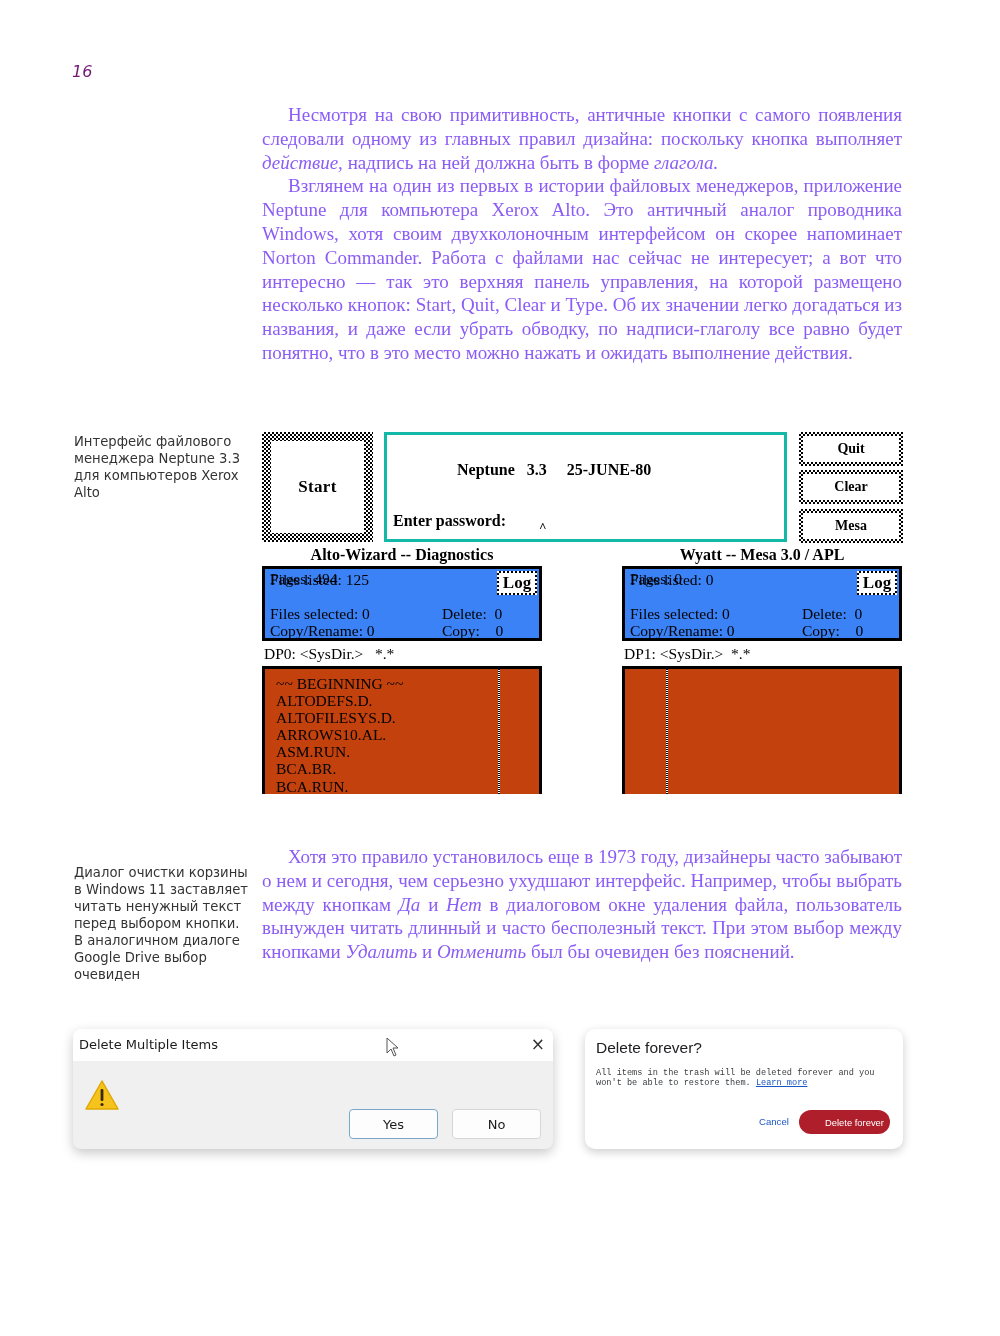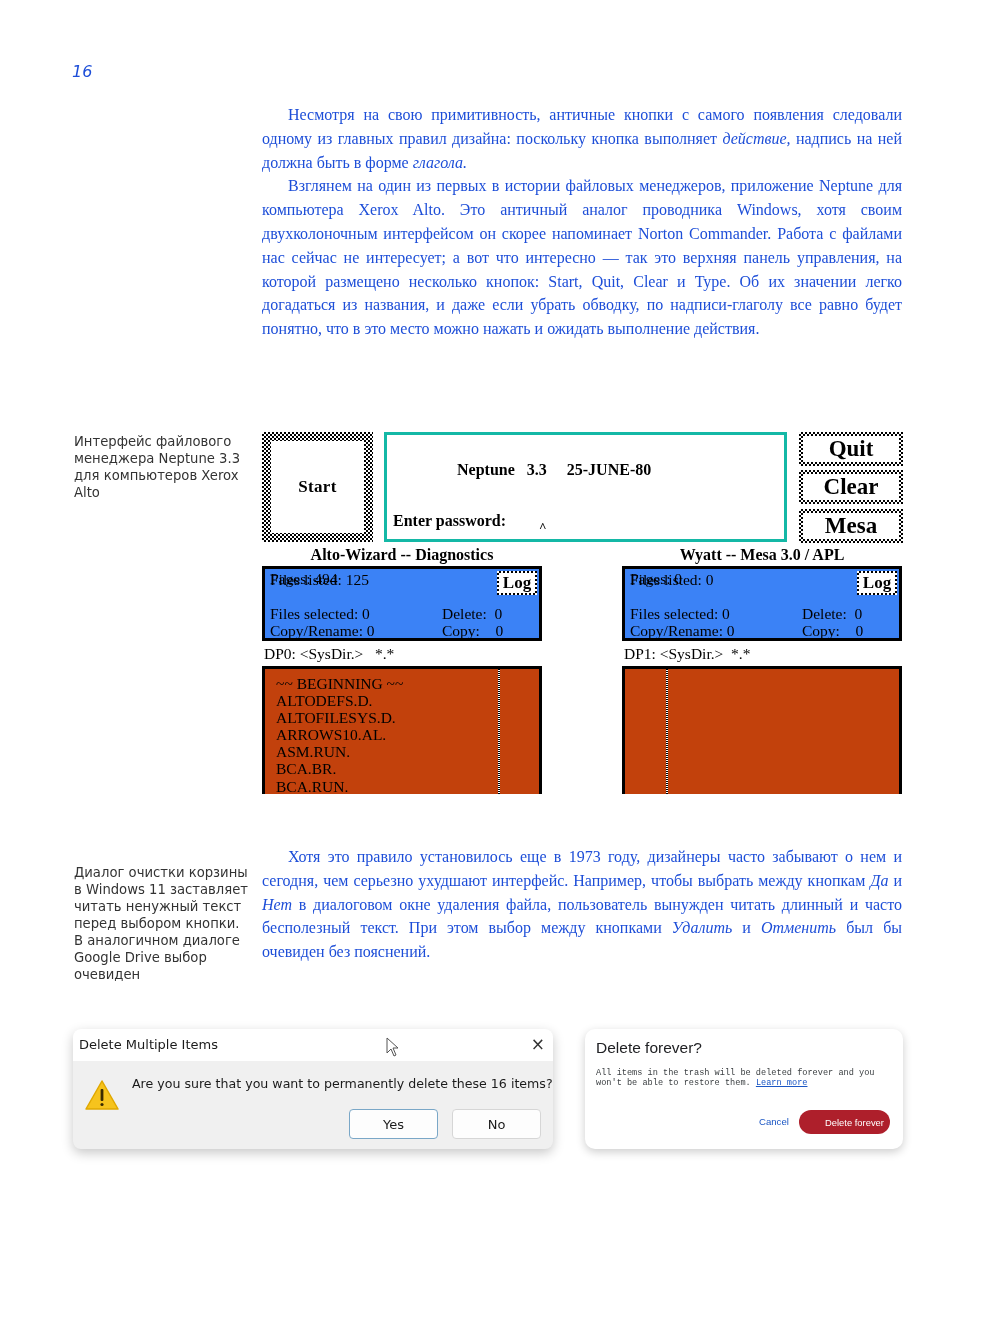--- a/index.html
+++ b/index.html
@@ -1,21 +1,21 @@
 <!DOCTYPE html>
 <html><head>
 <meta charset="utf-8">
 <style>
   * { box-sizing: border-box; margin: 0; padding: 0; }
   html, body { width: 1000px; height: 1336px; background: #ffffff; overflow: hidden; }
   body { position: relative; font-family: "DejaVu Serif", serif; color: #1d1d1d; }
 
-  .page-num { position: absolute; left: 72px; top: 62px; font-family: "DejaVu Sans", sans-serif; font-style: italic; font-size: 16px; color: #1d4ed8; }
+  .page-num { position: absolute; left: 72px; top: 62px; font-family: "DejaVu Sans", sans-serif; font-style: italic; font-size: 16px; color: #701a75; }
 
-  .body-text { position: absolute; left: 262px; width: 640px; font-family: "Liberation Serif", serif; font-size: 16px; line-height: 23.8px; color: #1d4ed8; }
+  .body-text { position: absolute; left: 262px; width: 640px; font-family: "Liberation Serif", serif; font-size: 19px; line-height: 23.8px; color: #8b5cf6; }
   .body-text p { text-indent: 26px; text-align: justify; text-align-last: left; }
   .body-text em { font-style: italic; }
   #para-block-1 { top: 103px; }
   #para-block-2 { top: 845px; }
 
   .caption { position: absolute; left: 74px; width: 175px; font-family: "DejaVu Sans", sans-serif; font-size: 13.2px; line-height: 17px; color: #333; }
   #caption-1 { top: 433px; }
   #caption-2 { top: 864px; }
 
   
@@ -28,21 +28,21 @@
     background-size: 4px 4px;
     background-position: 0 0, 2px 2px;
   }
   .alto-start { position: absolute; left: 0; top: 0; width: 111px; height: 110px; padding: 9px; }
   .alto-start .inner { width: 100%; height: 100%; background: #fff; display: flex; align-items: center; justify-content: center; font-weight: bold; font-size: 17px; letter-spacing: 0.3px; }
   .alto-info { position: absolute; left: 122px; top: 0; width: 403px; height: 110px; border: 3px solid #14b8a6; background: #fff; }
   .alto-title { position: absolute; left: 70px; top: 26px; font-weight: bold; font-size: 16px; white-space: pre; }
   .alto-pw { position: absolute; left: 6px; top: 77px; font-weight: bold; font-size: 16px; }
   .alto-caret { position: absolute; left: 152px; top: 84px; font-size: 13px; font-weight: bold; }
   .alto-side-btn { position: absolute; left: 537px; width: 104px; height: 34px; padding: 4px; }
-  .alto-side-btn .inner { width: 100%; height: 100%; background: #fff; display: flex; align-items: center; justify-content: center; font-weight: bold; font-size: 23px; font-family: Liberation Serif, serif; }
+  .alto-side-btn .inner { width: 100%; height: 100%; background: #fff; display: flex; align-items: center; justify-content: center; font-weight: bold; font-size: 14px; font-family: Liberation Serif, serif; }
   #btn-quit { top: 0; }
   #btn-clear { top: 38px; }
   #btn-type { top: 77px; }
 
   .pane-title { position: absolute; top: 114px; font-weight: bold; font-size: 16px; white-space: pre; text-align: center; }
   .stats { position: absolute; top: 134px; width: 280px; height: 75px; border: 3px solid #000; background: #3b82f6; font-size: 15.5px; line-height: 17.5px; }
   .stats .row { position: absolute; left: 5px; white-space: pre; }
   .stats .r1 { top: 1px; } .stats .r2 { top: 2px; } .stats .r3 { top: 36px; } .stats .r4 { top: 53px; }
   .stats .col2 { position: absolute; left: 177px; white-space: pre; }
   .log-btn { position: absolute; right: 2px; top: 2px; width: 40px; height: 24px; padding: 2px; }
@@ -159,21 +159,20 @@
     <svg class="cursor" viewBox="0 0 14 20">
       <path d="M1 1 L1 16 L5 12 L8 19 L10 18 L7 11 L12 11 Z" fill="#fff" stroke="#555" stroke-width="1"></path>
     </svg>
     <div class="win-close">×</div>
   </div>
   <svg class="warn" viewBox="0 0 34 32">
     <path d="M17 2 L33 30 L1 30 Z" fill="#f6c31d" stroke="#e0a800" stroke-width="1.5" stroke-linejoin="round"></path>
     <rect x="15.6" y="10" width="2.8" height="12" rx="1" fill="#3a2a00"></rect>
     <circle cx="17" cy="25.5" r="1.6" fill="#3a2a00"></circle>
   </svg>
-  <div class="win-msg">Are you sure that you want to permanently delete these 16 items?</div>
   <div class="win-btn" id="win-yes">Yes</div>
   <div class="win-btn" id="win-no">No</div>
 </div>
 
 <div class="gd">
   <div class="gd-title">Delete forever?</div>
   <div class="gd-body">
     <span>All items in the trash will be deleted forever and you won't be able to restore them.</span>
     <span class="gd-link">Learn more</span>
   </div>

